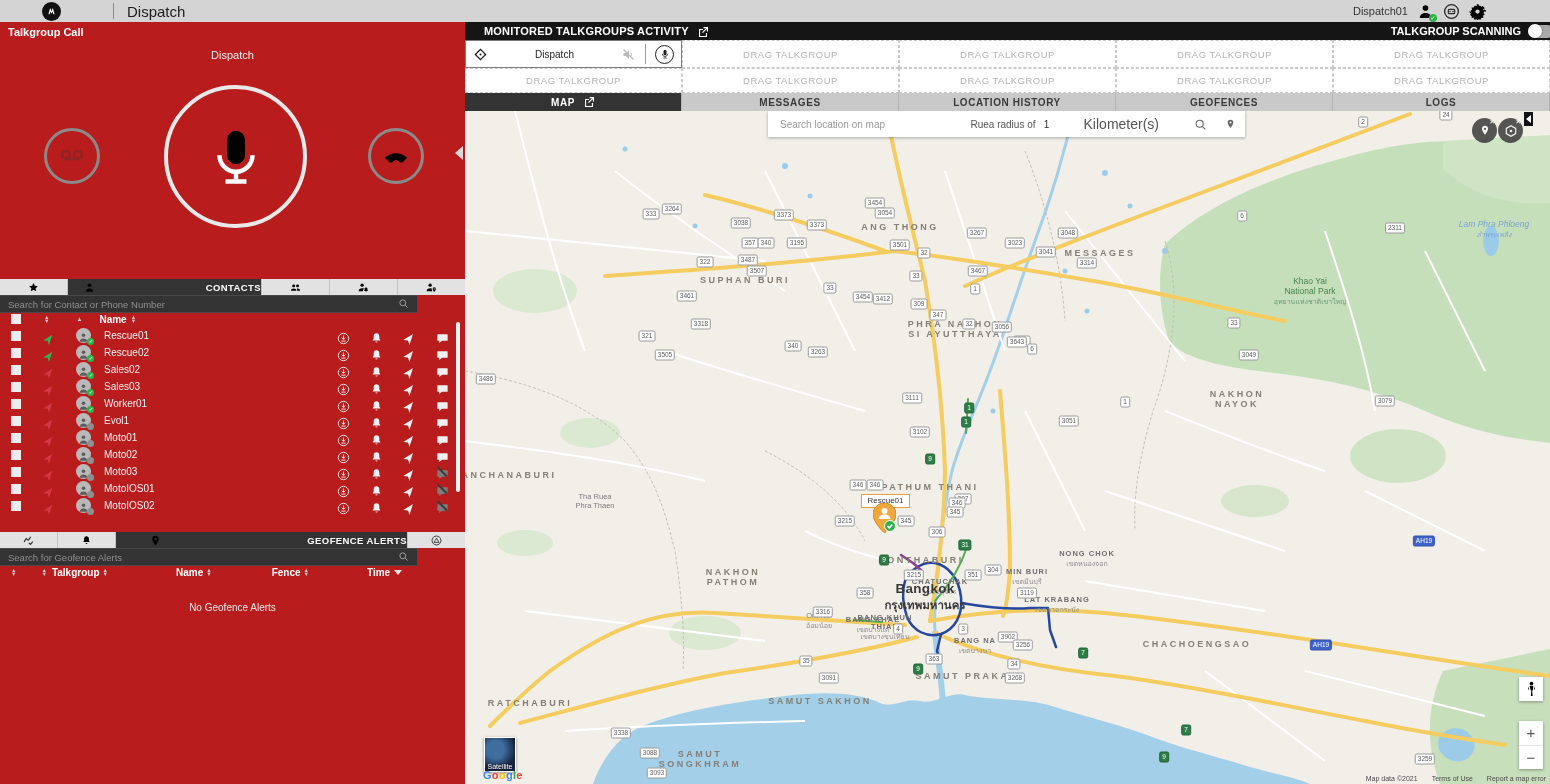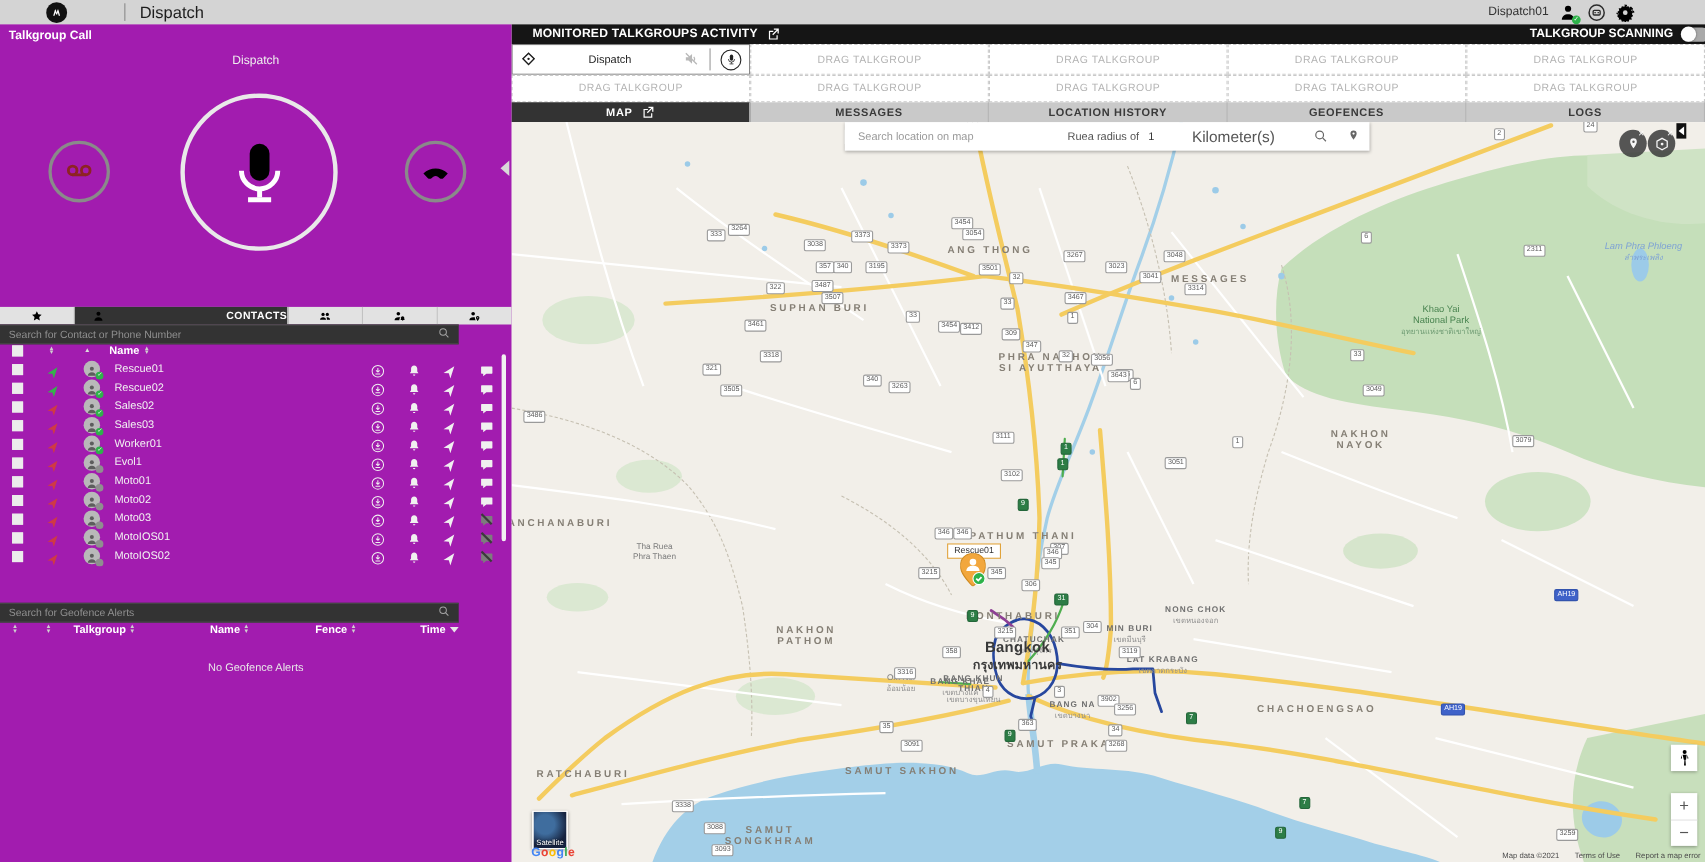--- a/index.html
+++ b/index.html
@@ -11,21 +11,21 @@
   #logo{width:19px;height:19px;border-radius:50%;background:#111;margin-left:42px;display:flex;align-items:center;justify-content:center;}
   #logo svg{width:13px;height:13px;fill:#fff;}
   #tb-div{width:1px;height:16px;background:#8a8a8a;margin-left:52px;}
   #tb-title{font-size:15px;color:#1c1c1c;margin-left:13px;}
   #tb-right{margin-left:auto;display:flex;align-items:center;gap:9px;padding-right:64px;}
   #tb-user{font-size:11px;color:#333;}
   .tb-ic{width:17px;height:17px;color:#2b2b2b;position:relative;}
   .tb-ic svg{width:17px;height:17px;}
   .tb-badge{position:absolute;right:-3px;bottom:-2px;width:8px;height:8px;border-radius:50%;background:#2eb24a;color:#fff;font-size:6px;line-height:8px;text-align:center;}
   
-  #left{position:absolute;left:0;top:22px;width:465px;height:762px;background:#a21caf;z-index:20;}
+  #left{position:absolute;left:0;top:22px;width:465px;height:762px;background:#b91c1c;z-index:20;}
   #call-title{position:absolute;left:8px;top:4px;font-size:11px;font-weight:bold;color:#fff;}
   #call-tg{position:absolute;left:0;top:27px;width:465px;text-align:center;font-size:11px;color:#eee;}
   .callbtn{position:absolute;border-radius:50%;display:flex;align-items:center;justify-content:center;cursor:pointer;}
   #btn-vm{left:44px;top:106px;width:50px;height:50px;border:3px solid #8a8a8a;color:#8d2323;}
   #btn-vm svg{width:26px;height:26px;}
   #btn-ptt{left:164px;top:63px;width:135px;height:135px;border:4px solid #e9e9e9;color:#fff;}
   #btn-ptt svg{width:60px;height:60px;}
   #btn-end{left:368px;top:106px;width:50px;height:50px;border:3px solid #8a8a8a;color:#9c9c9c;}
   #btn-end svg{width:28px;height:28px;}
   #left-collapse{position:absolute;right:2px;top:124px;width:0;height:0;border-top:7px solid transparent;border-bottom:7px solid transparent;border-right:8px solid #d9d9d9;cursor:pointer;}
@@ -656,36 +656,59 @@
               <use href="#i-cursor"></use>
             </svg></span>
           <span class="act disabled"><svg class="ic" viewBox="0 0 24 24">
               <use href="#i-bubble"></use>
             </svg></span>
         </span>
       </div>
     </div>
   <div id="contacts-scroll"></div>
 
+  <div id="geofence-strip" class="strip">
+    <div class="stab" style="width:62px">
+        <svg viewBox="0 0 24 24">
+          <use href="#i-route"></use>
+        </svg>
+      </div>
+    <div class="stab" style="width:62px">
+        <svg viewBox="0 0 24 24">
+          <use href="#i-bell"></use>
+        </svg>
+      </div>
+    <div class="stab dark" style="width:279px;padding-left:34px">
+      <svg viewBox="0 0 24 24">
+          <use href="#i-pin"></use>
+        </svg>
+        <span class="lbl">GEOFENCE ALERTS</span>
+    </div>
+    <div class="stab" style="width:62px;border-right:none">
+        <svg viewBox="0 0 24 24">
+          <use href="#i-emer"></use>
+        </svg>
+      </div>
+  </div>
   <div id="geofence-search" class="searchrow">
     <input type="text" placeholder="Search for Geofence Alerts" style="">
     <span class="mag"><svg viewBox="0 0 24 24">
           <use href="#i-search"></use>
         </svg></span>
   </div>
   <div id="geofence-head">
     <span class="sort" style="margin-left:11px">
         <span>▲</span>
         <span>▼</span>
       </span>
     <span class="sort" style="margin-left:22px">
         <span>▲</span>
         <span>▼</span>
       </span>
-  <span style="margin-left: 17px;">Talkgroup</span>
+  <span style="margin-left: 2px;">Talkgroup</span>
       <span class="sort" style="margin-left: 3px;">
         <span>▲</span>
         <span>▼</span>
       </span>
       <span style="margin-left: 65px;">Name</span>
       <span class="sort" style="margin-left: 3px;">
         <span>▲</span>
         <span>▼</span>
       </span>
       <span style="margin-left: 57px;">Fence</span>

